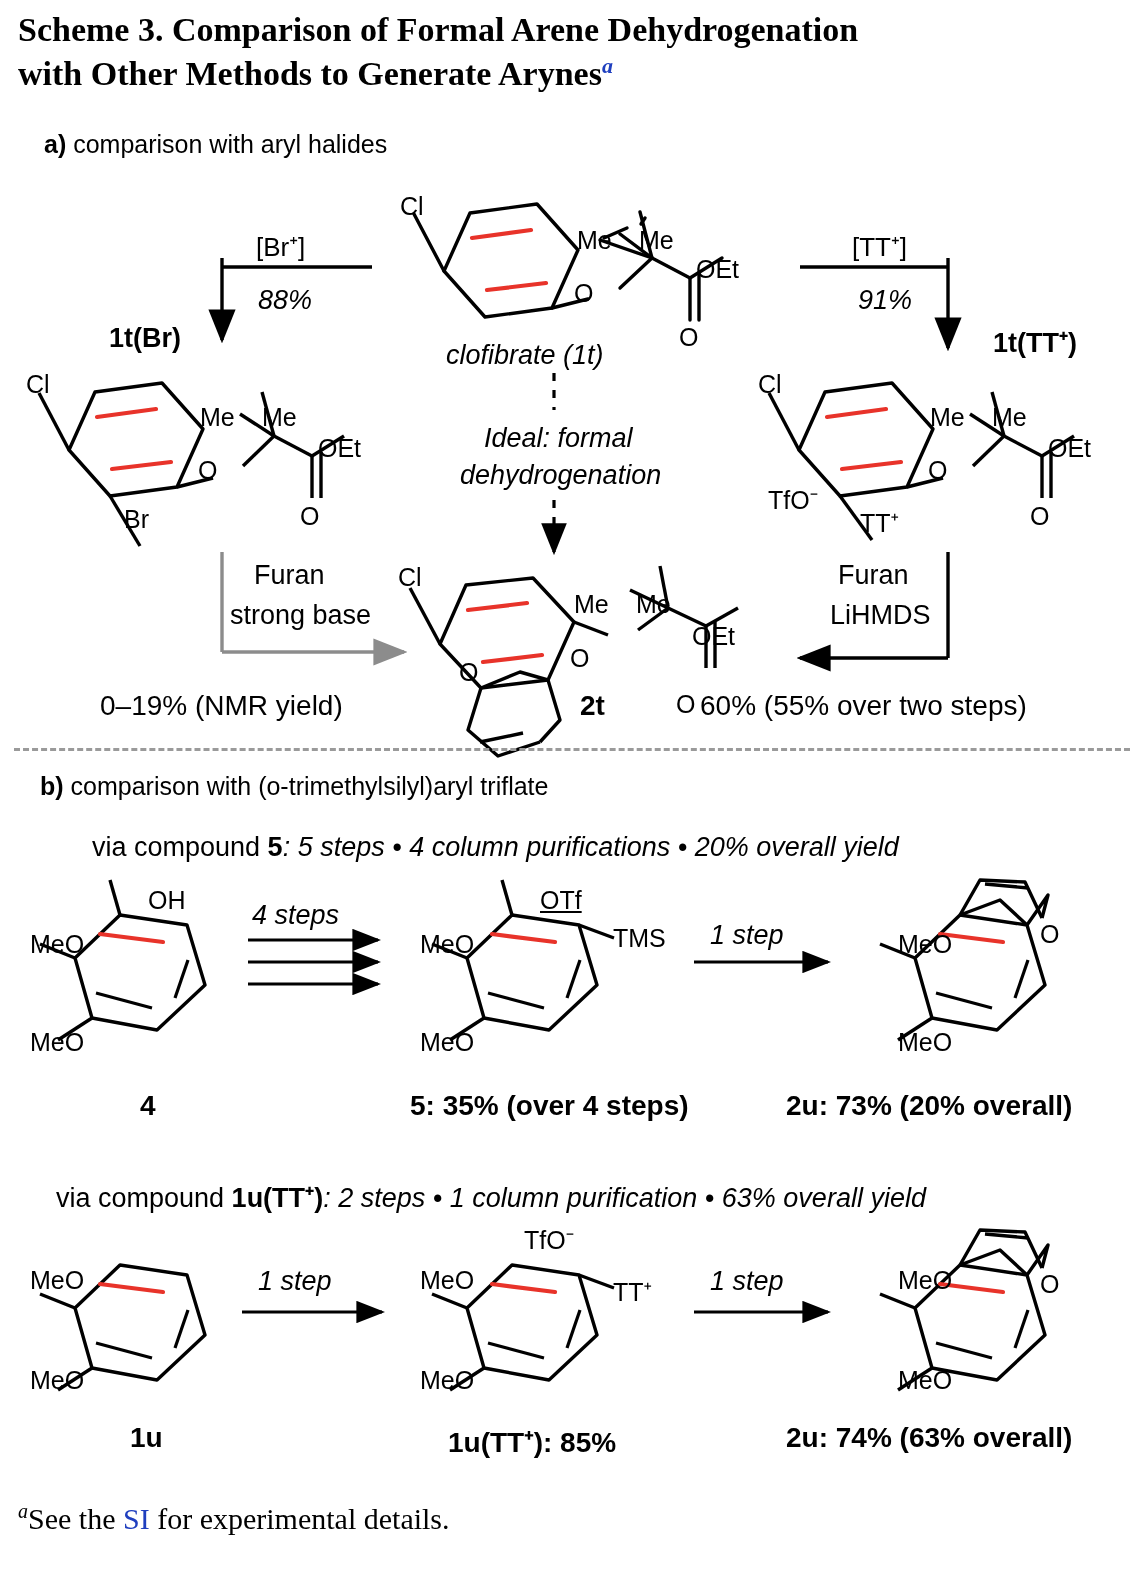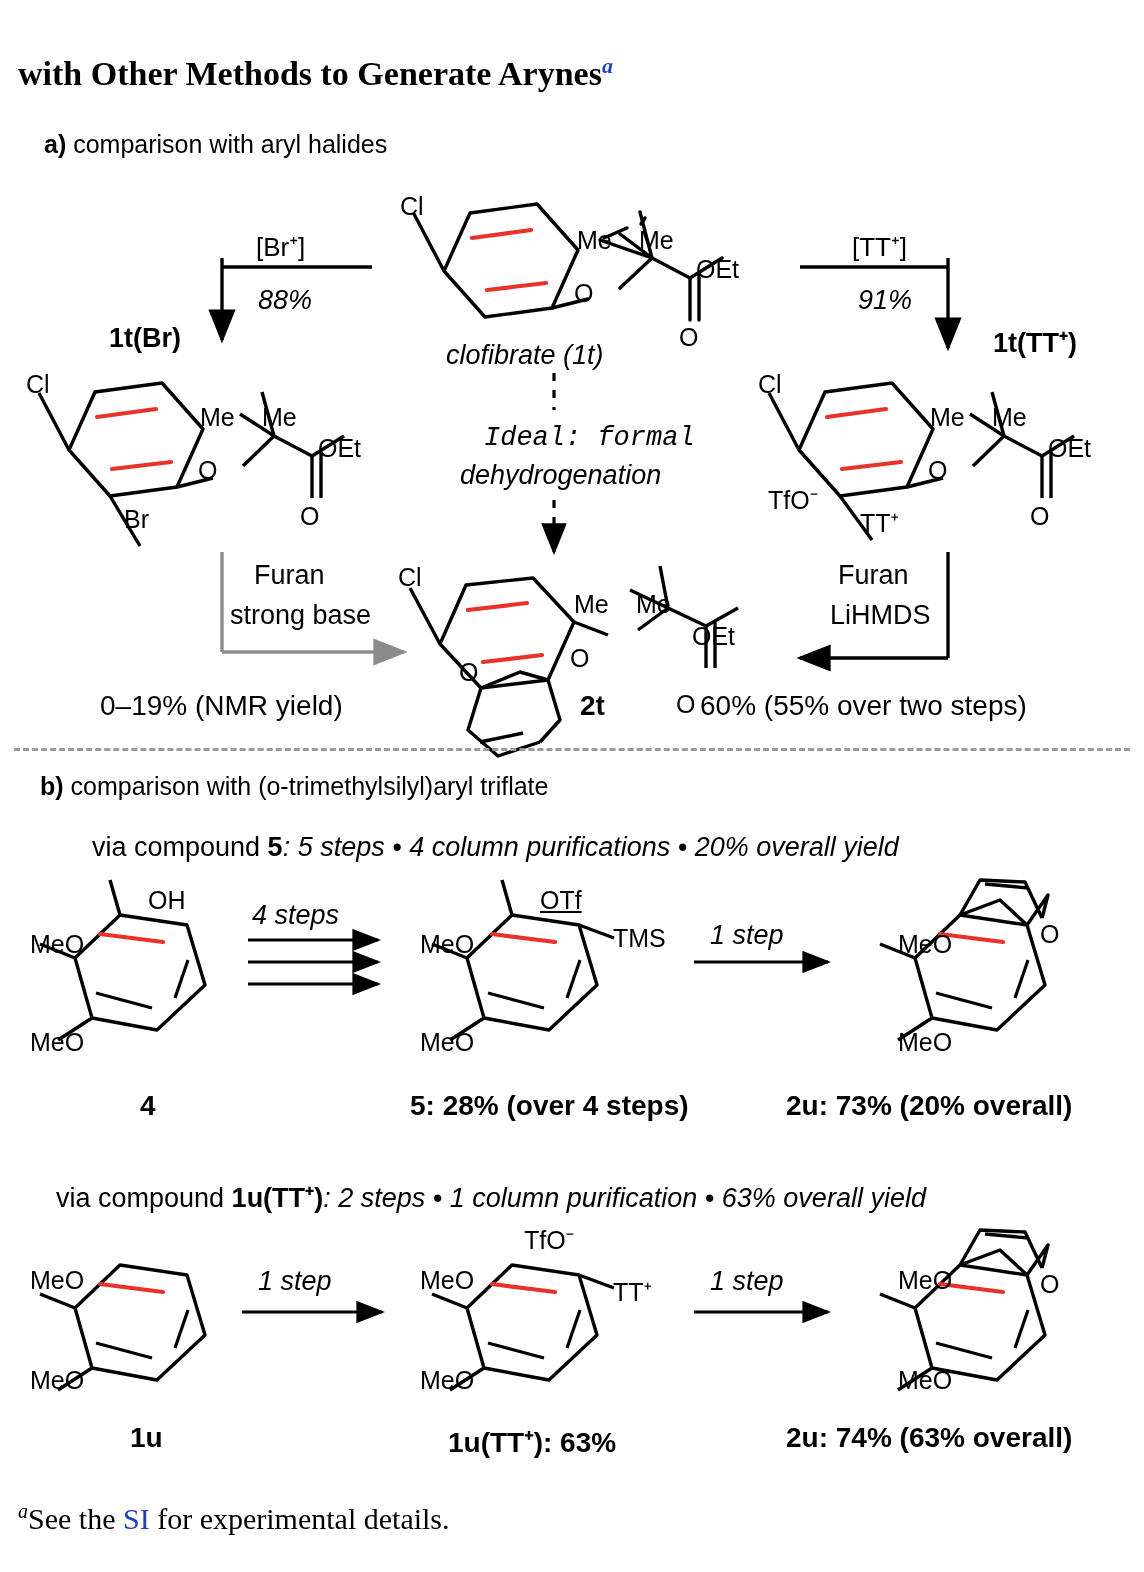--- a/index.html
+++ b/index.html
@@ -39,21 +39,21 @@
     font-size:30px;
   }
   .footnote .fn-sup{font-size:20px; vertical-align:super; font-style:italic;}
   .si{color:#1f3fbf;}
   svg{position:absolute; left:0; top:0; pointer-events:none;}
 </style>
 </head>
 <body>
 
 <div class="scheme-title">
-  <br>
+  <span>Scheme 3. Comparison of Formal Arene Dehydrogenation</span><br>
   <span>with Other Methods to Generate Arynes</span><span class="sup">a</span>
 </div>
 
 <div class="sec-label" style="left:44px; top:130px;">
   <b>a)</b>
   <span>comparison with aryl halides</span>
 </div>
 
 <svg width="1144" height="1572" viewBox="0 0 1144 1572">
   <defs>
@@ -295,21 +295,21 @@
 
 <div class="txt" style="left:256px; top:228px; font-size:26px;">[Br⁺]</div>
 <div class="txt ital" style="left:258px; top:285px; font-size:27px;">88%</div>
 <div class="txt" style="left:852px; top:228px; font-size:26px;text-align:center;">[TT⁺]</div>
 <div class="txt ital" style="left:858px; top:285px; font-size:27px;">91%</div>
 
 <div class="txt ital" style="left:446px; top:340px; font-size:27px;">
   <span>clofibrate (1t)</span>
 </div>
 
-<div class="txt ital" style="left:484px; top:423px; font-size:27px;font-family:Liberation Mono, monospace;">Ideal: formal</div>
+<div class="txt ital" style="left:484px; top:423px; font-size:27px;">Ideal: formal</div>
 <div class="txt ital" style="left:460px; top:460px; font-size:27px;">dehydrogenation</div>
 
 <div class="txt bold" style="left:77px; top:323px; font-size:27px;margin-left:32px;">1t(Br)</div>
 <div class="txt bold" style="left:993px; top:323px; font-size:27px;">1t(TT⁺)</div>
 
 <div class="txt" style="left:254px; top:560px; font-size:27px;">Furan</div>
 <div class="txt" style="left:230px; top:600px; font-size:27px;">strong base</div>
 <div class="txt" style="left:838px; top:560px; font-size:27px;">Furan</div>
 <div class="txt" style="left:830px; top:600px; font-size:27px;">LiHMDS</div>
 
@@ -367,21 +367,21 @@
 <div class="txt" style="left:148px; top:886px;">OH</div>
 <div class="txt ital" style="left:252px; top:900px; font-size:27px;">4 steps</div>
 <div class="txt bold" style="left:140px; top:1090px; font-size:28px;">4</div>
 
 <div class="txt" style="left:420px; top:930px;">MeO</div>
 <div class="txt" style="left:420px; top:1028px;">MeO</div>
 <div class="txt" style="left:540px; top:886px;text-decoration:underline;">OTf</div>
 <div class="txt" style="left:613px; top:924px;">TMS</div>
 <div class="txt ital" style="left:710px; top:920px; font-size:27px;">1 step</div>
 <div class="txt" style="left:410px; top:1090px; font-size:28px;">
-  <b>5: 28% (over 4 steps)</b>
+  <b>5: 35% (over 4 steps)</b>
 </div>
 
 <div class="txt" style="left:898px; top:930px;">MeO</div>
 <div class="txt" style="left:898px; top:1028px;">MeO</div>
 <div class="txt" style="left:1040px; top:920px;">O</div>
 <div class="txt" style="left:786px; top:1090px; font-size:28px;">
   <b>2u: 73% (20% overall)</b>
 </div>
 
 <div class="txt" style="left:56px; top:1178px; font-size:27px;">
@@ -392,21 +392,21 @@
 <div class="txt" style="left:30px; top:1366px;">MeO</div>
 <div class="txt ital" style="left:258px; top:1266px; font-size:27px;">1 step</div>
 <div class="txt bold" style="left:130px; top:1422px; font-size:28px;">1u</div>
 
 <div class="txt" style="left:420px; top:1266px;">MeO</div>
 <div class="txt" style="left:420px; top:1366px;">MeO</div>
 <div class="txt" style="left:524px; top:1222px;">TfO⁻</div>
 <div class="txt" style="left:613px; top:1274px;">TT⁺</div>
 <div class="txt ital" style="left:710px; top:1266px; font-size:27px;">1 step</div>
 <div class="txt" style="left:448px; top:1422px; font-size:28px;">
-  <b>1u(TT⁺): 63%</b>
+  <b>1u(TT⁺): 85%</b>
 </div>
 
 <div class="txt" style="left:898px; top:1266px;">MeO</div>
 <div class="txt" style="left:898px; top:1366px;">MeO</div>
 <div class="txt" style="left:1040px; top:1270px;">O</div>
 <div class="txt" style="left:786px; top:1422px; font-size:28px;">
   <b>2u: 74% (63% overall)</b>
 </div>
 
 <div class="footnote">

